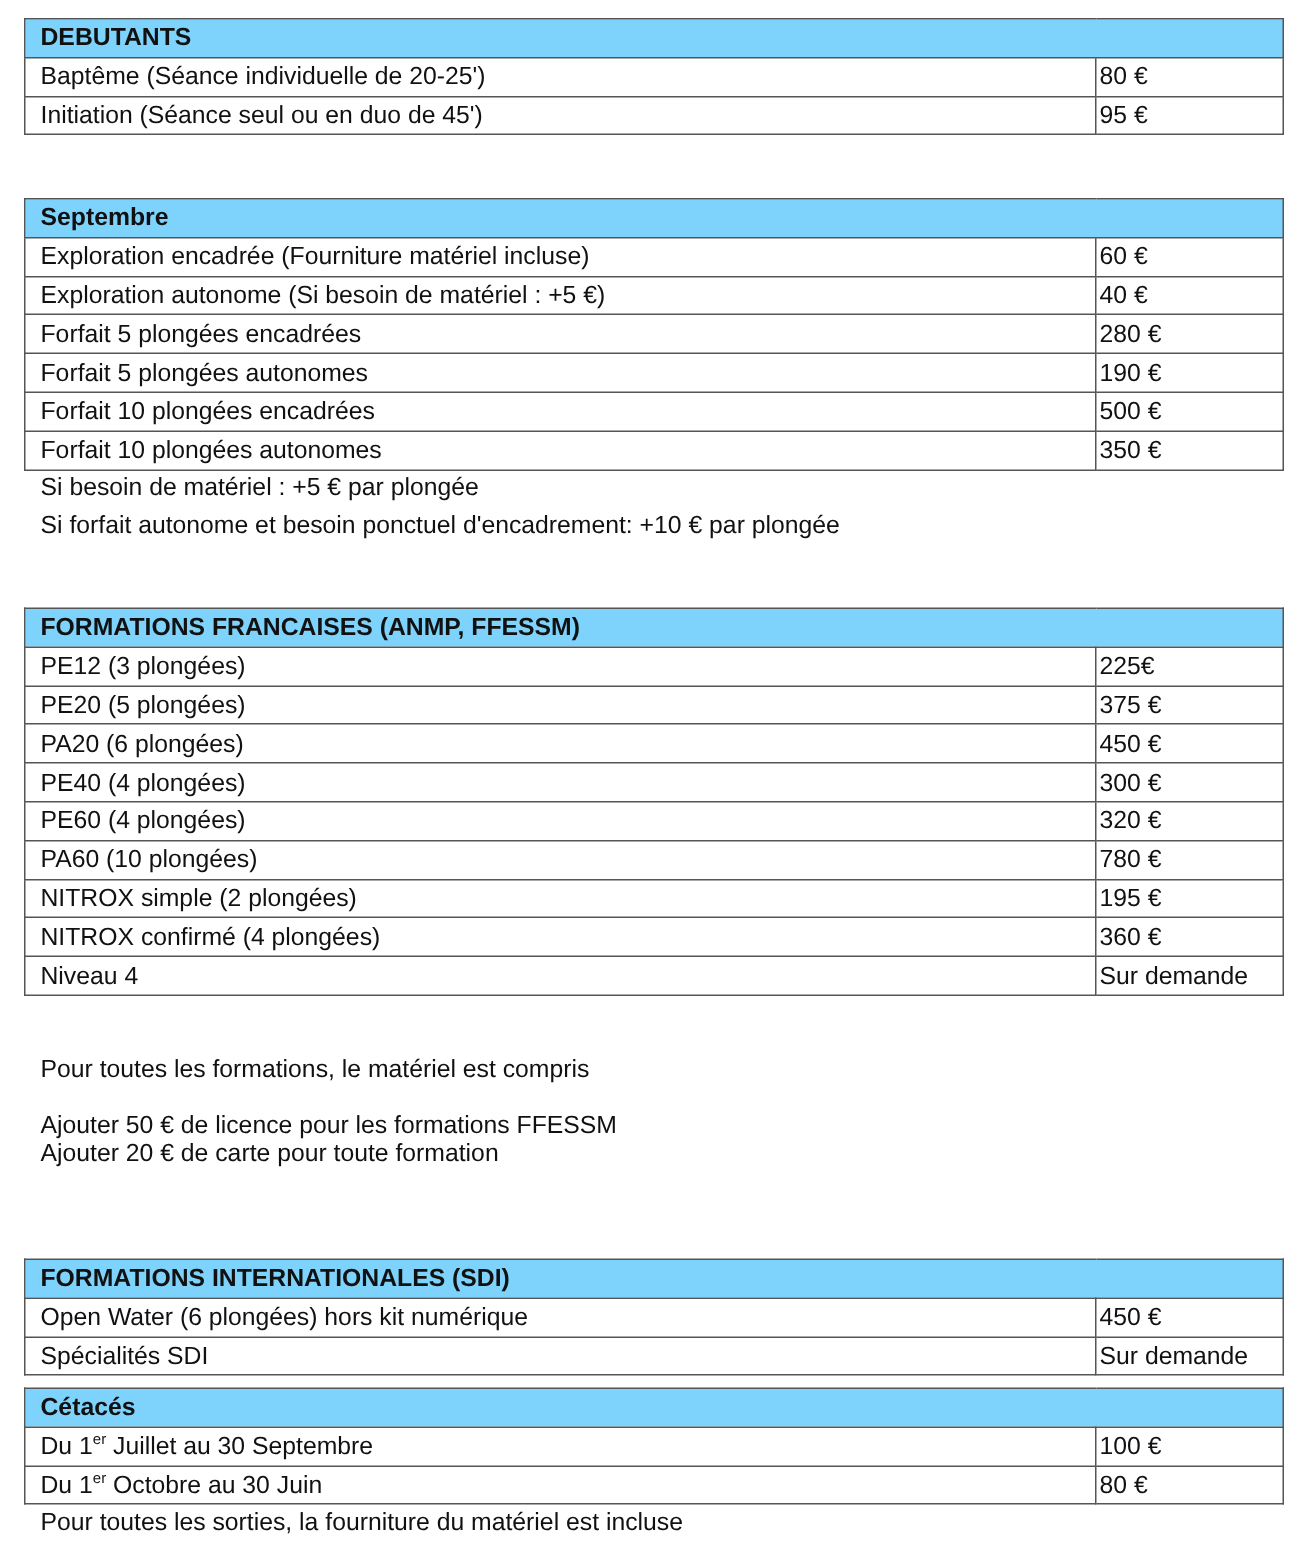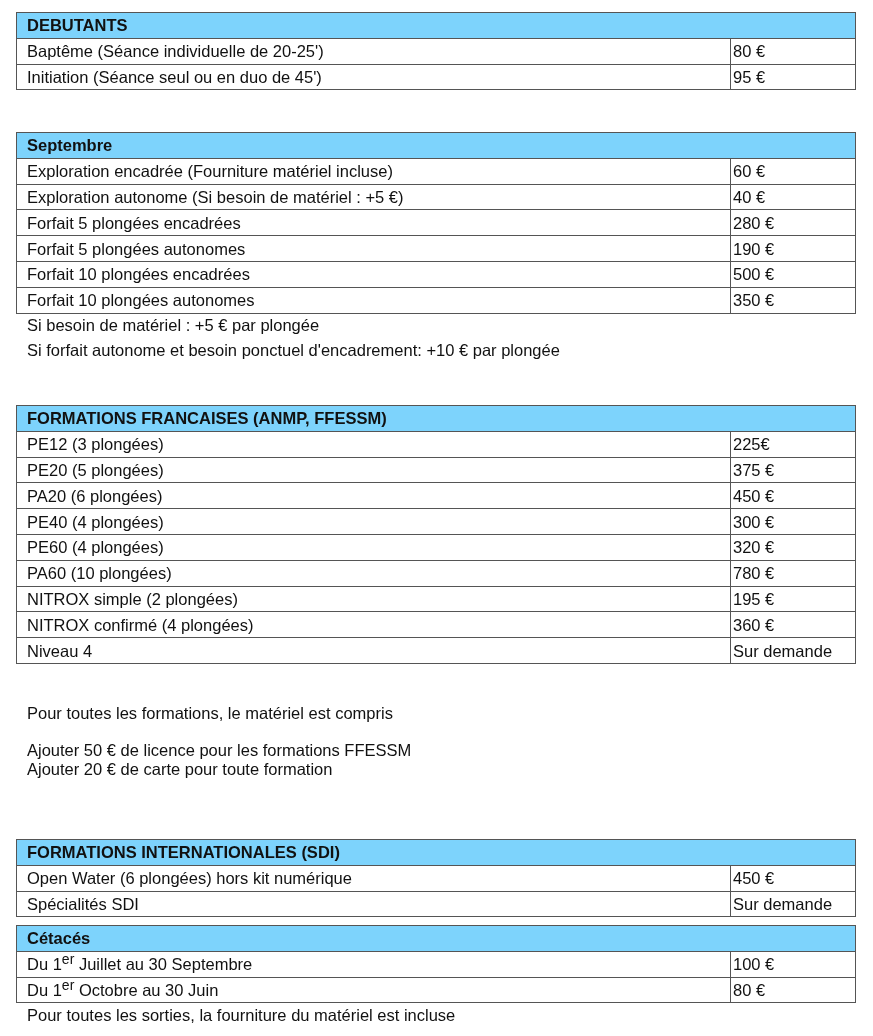--- a/index.html
+++ b/index.html
@@ -3,21 +3,21 @@
 <meta charset="utf-8">
 <style>
   html, body { margin:0; padding:0; background:#ffffff; }
   body { width:873px; height:1036px; position:relative; overflow:hidden;
          font-family:"Liberation Sans", sans-serif; color:#111; font-size:16.5px; }
   .tbl { position:absolute; left:16px; width:840px; border-collapse:collapse; }
   .tbl td { border:1px solid #555; height:24.8px; padding:0 0 0 10px; line-height:24px; white-space:nowrap; }
   .tbl td.price { width:120px; padding:0 2px; }
   .tbl tr.hdr td { background:#7dd3fc; font-weight:bold; }
   .note { position:absolute; left:27px; line-height:25px; white-space:nowrap; }
-  sup { font-size:14px; line-height:0; }
+  sup { font-size:10px; line-height:0; }
 </style>
 </head>
 <body>
 
 <table class="tbl" style="top:12px;">
   <tbody>
       <tr class="hdr">
         <td colspan="2">DEBUTANTS</td>
       </tr>
   <tr>

